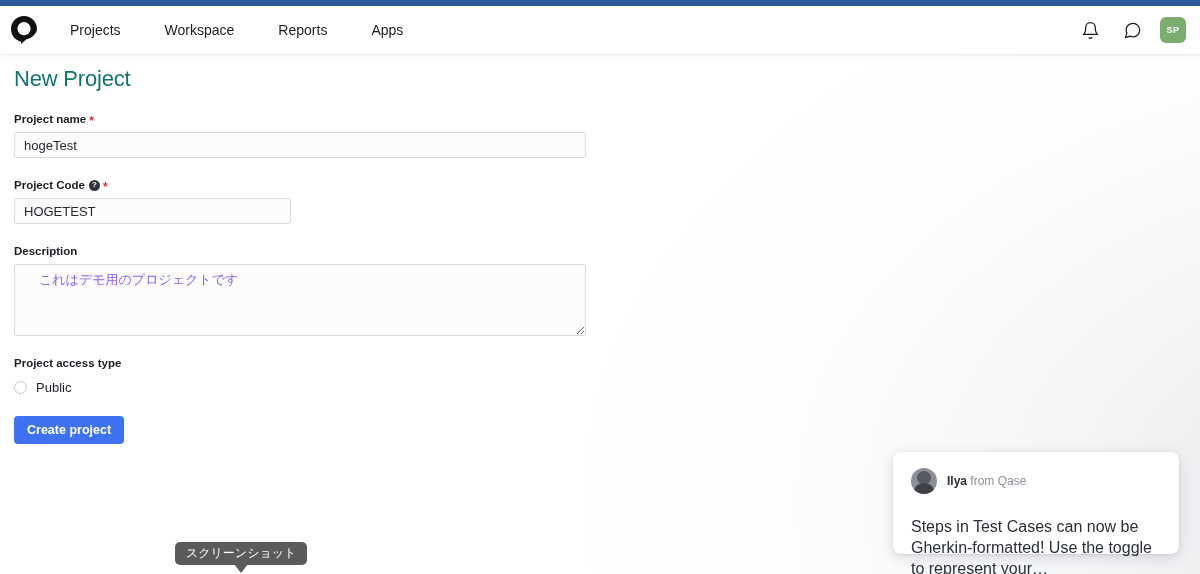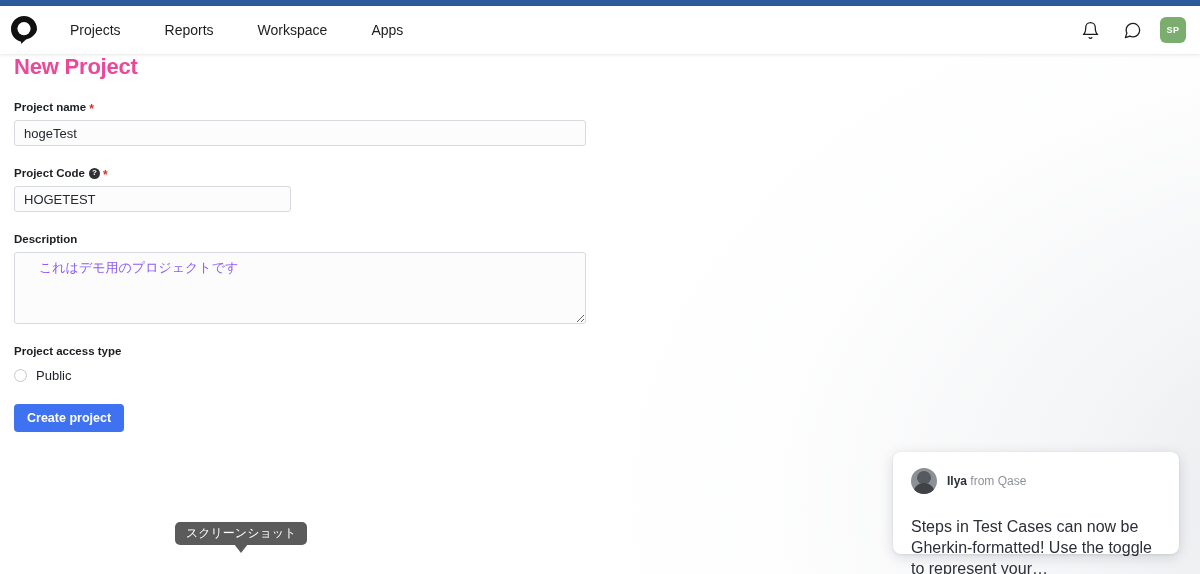--- a/index.html
+++ b/index.html
@@ -101,23 +101,24 @@
   
   #main {
     position: absolute;
     left: 0; top: 54px;
     width: 1200px;
     padding: 0 14px;
     z-index: 2;
   }
 
   #page-title {
+    margin-top: 12px;
     font-size: 22px;
-    font-weight: bold;
-    color: #ec4899;
+    font-weight: normal;
+    color: #0f766e;
     letter-spacing: -0.2px;
   }
 
   .field-group { margin-top: 20px; }
 
   .field-label {
     font-size: 11.5px;
     font-weight: bold;
     color: #1b1f23;
     margin-bottom: 6px;
@@ -276,21 +277,21 @@
   #notif-body {
     margin-top: 22px;
     font-size: 16px;
     line-height: 21px;
     color: #2b2f36;
   }
 
   
   #screenshot-tooltip {
     position: absolute;
-    left: 175px; top: 522px;
+    left: 175px; top: 542px;
     z-index: 9;
     border-radius: 10px;
   }
   #tooltip-box {
     background: #5b5b5b;
     color: #ffffff;
     font-size: 12px;
     border-radius: 5px;
     padding: 4px 11px;
     line-height: 15px;
@@ -318,22 +319,22 @@
 
   <div id="logo">
     <svg width="36" height="36" viewBox="0 0 36 36" aria-hidden="true">
       <path d="M18 4 C10.8 4 5 9.8 5 17 C5 23.2 9.3 28.4 15.1 29.7 L15.1 32 L20 27.4 C26.1 26.3 31 21.2 31 17 C31 9.8 25.2 4 18 4 Z" fill="#111111"></path>
       <circle cx="18" cy="16.6" r="6.6" fill="#ffffff"></circle>
     </svg>
   </div>
 
   <nav id="nav">
     <div class="nav-item">Projects</div>
+    <div class="nav-item">Workspace</div>
     <div class="nav-item">Reports</div>
-    <div class="nav-item">Workspace</div>
     <div class="nav-item">Apps</div>
   </nav>
 
   <div id="header-right">
     <div class="hdr-icon">
       <svg width="19" height="19" viewBox="0 0 24 24" fill="none" stroke="#1d1d1d" stroke-width="1.6" stroke-linecap="round" stroke-linejoin="round">
         <path d="M18 8A6 6 0 0 0 6 8c0 7-3 9-3 9h18s-3-2-3-9"></path>
         <path d="M13.73 21a2 2 0 0 1-3.46 0"></path>
       </svg>
     </div>

